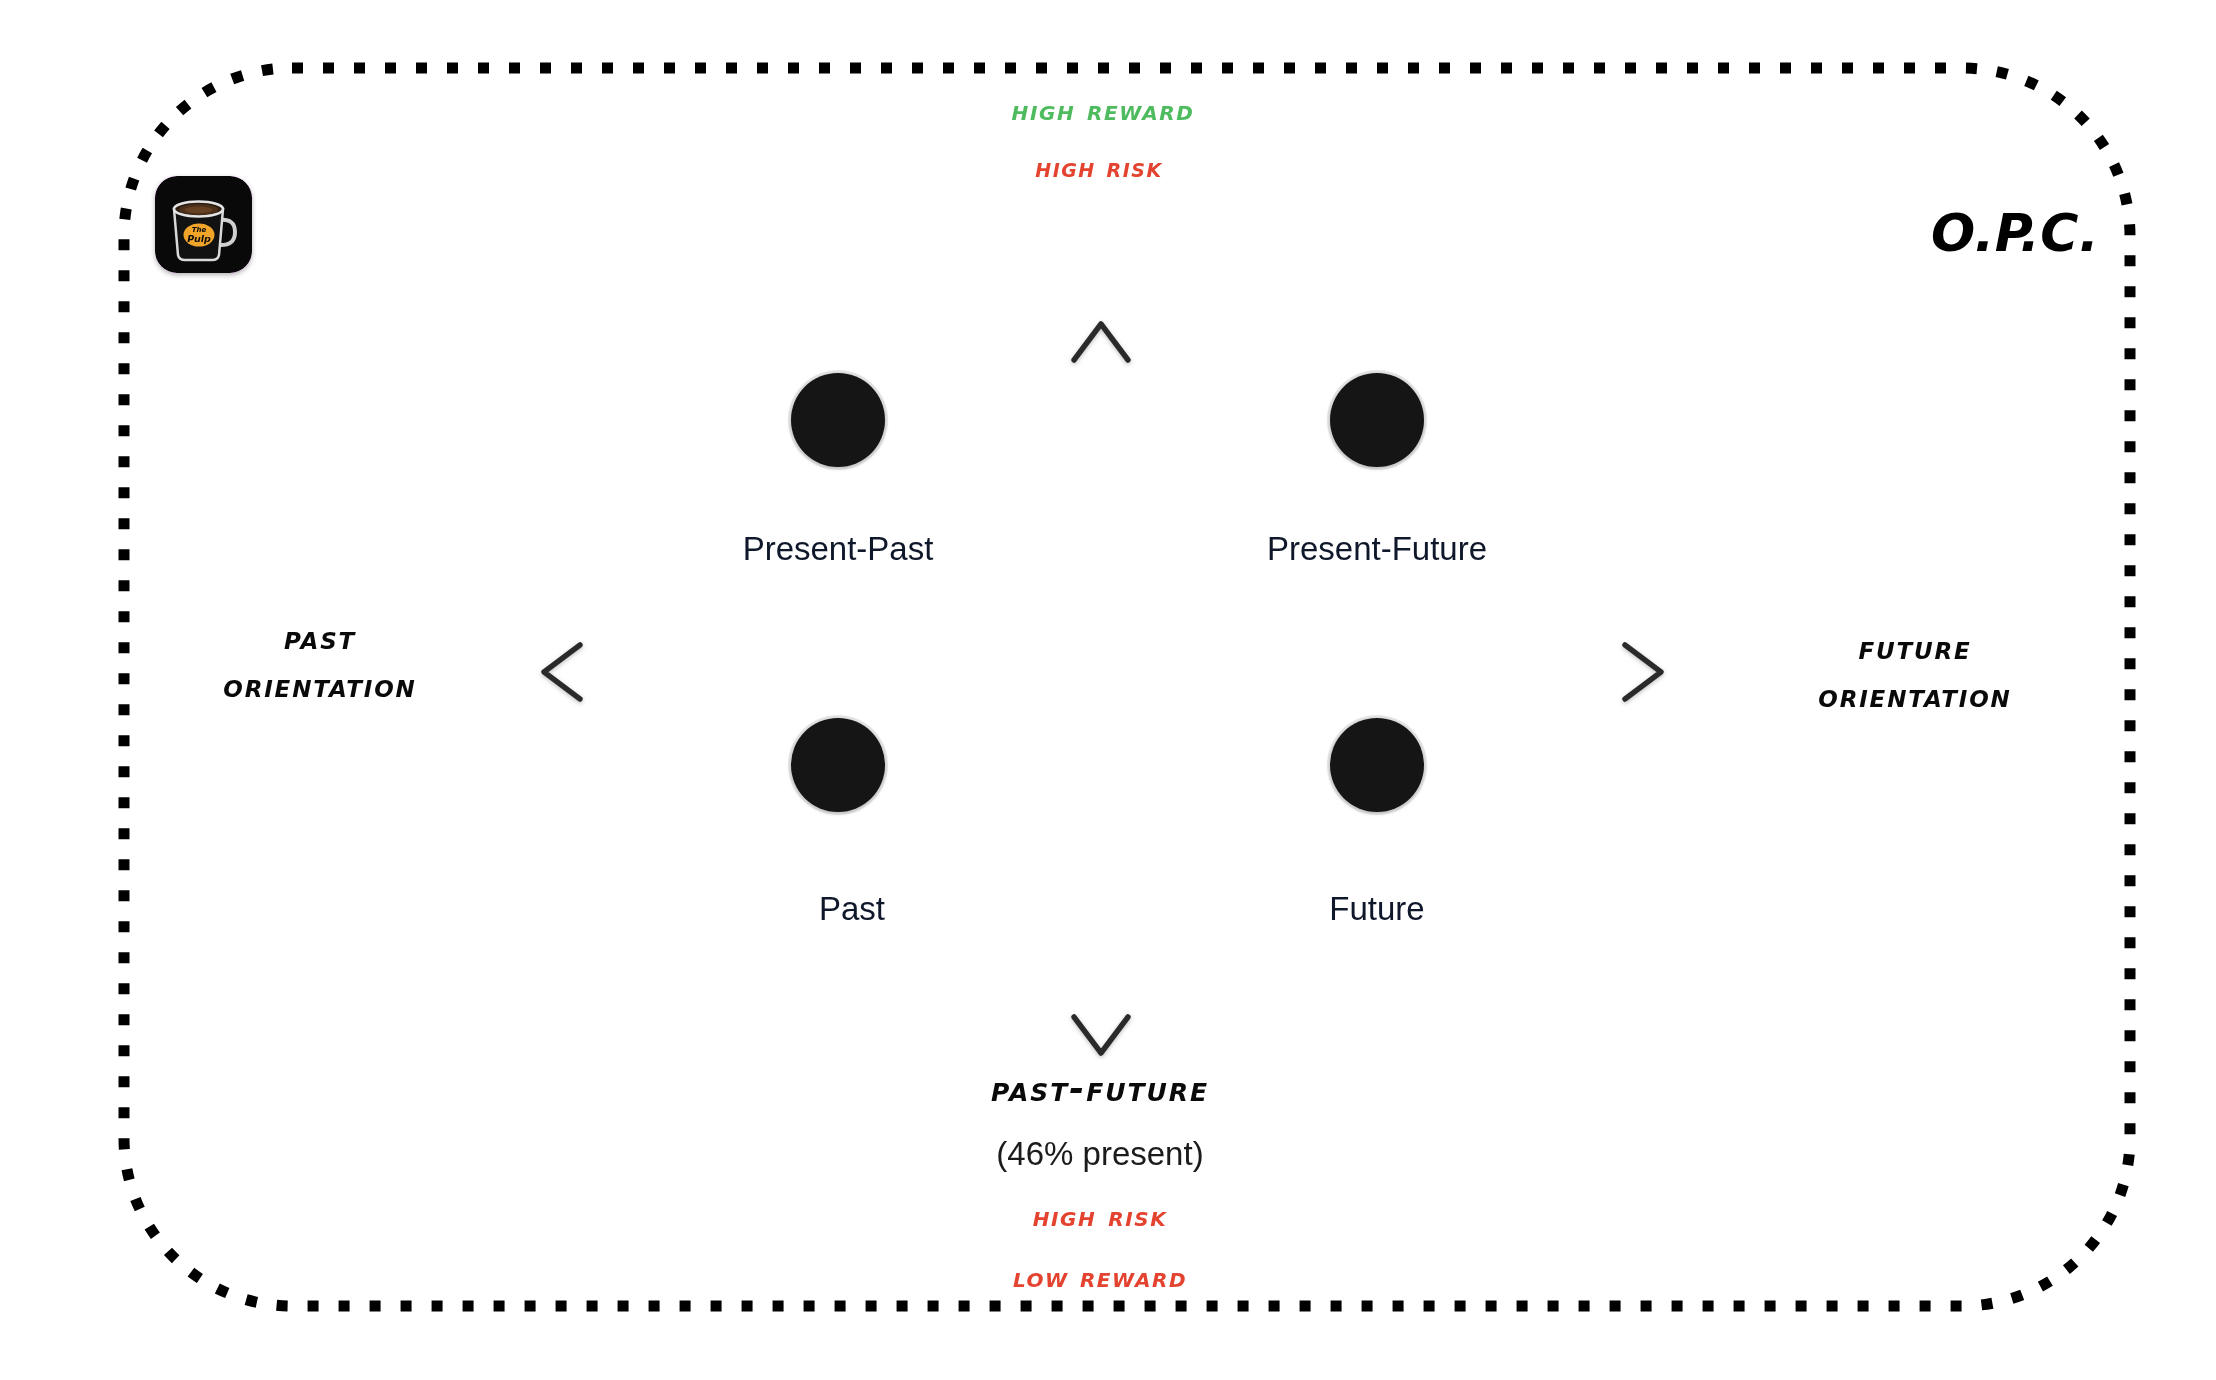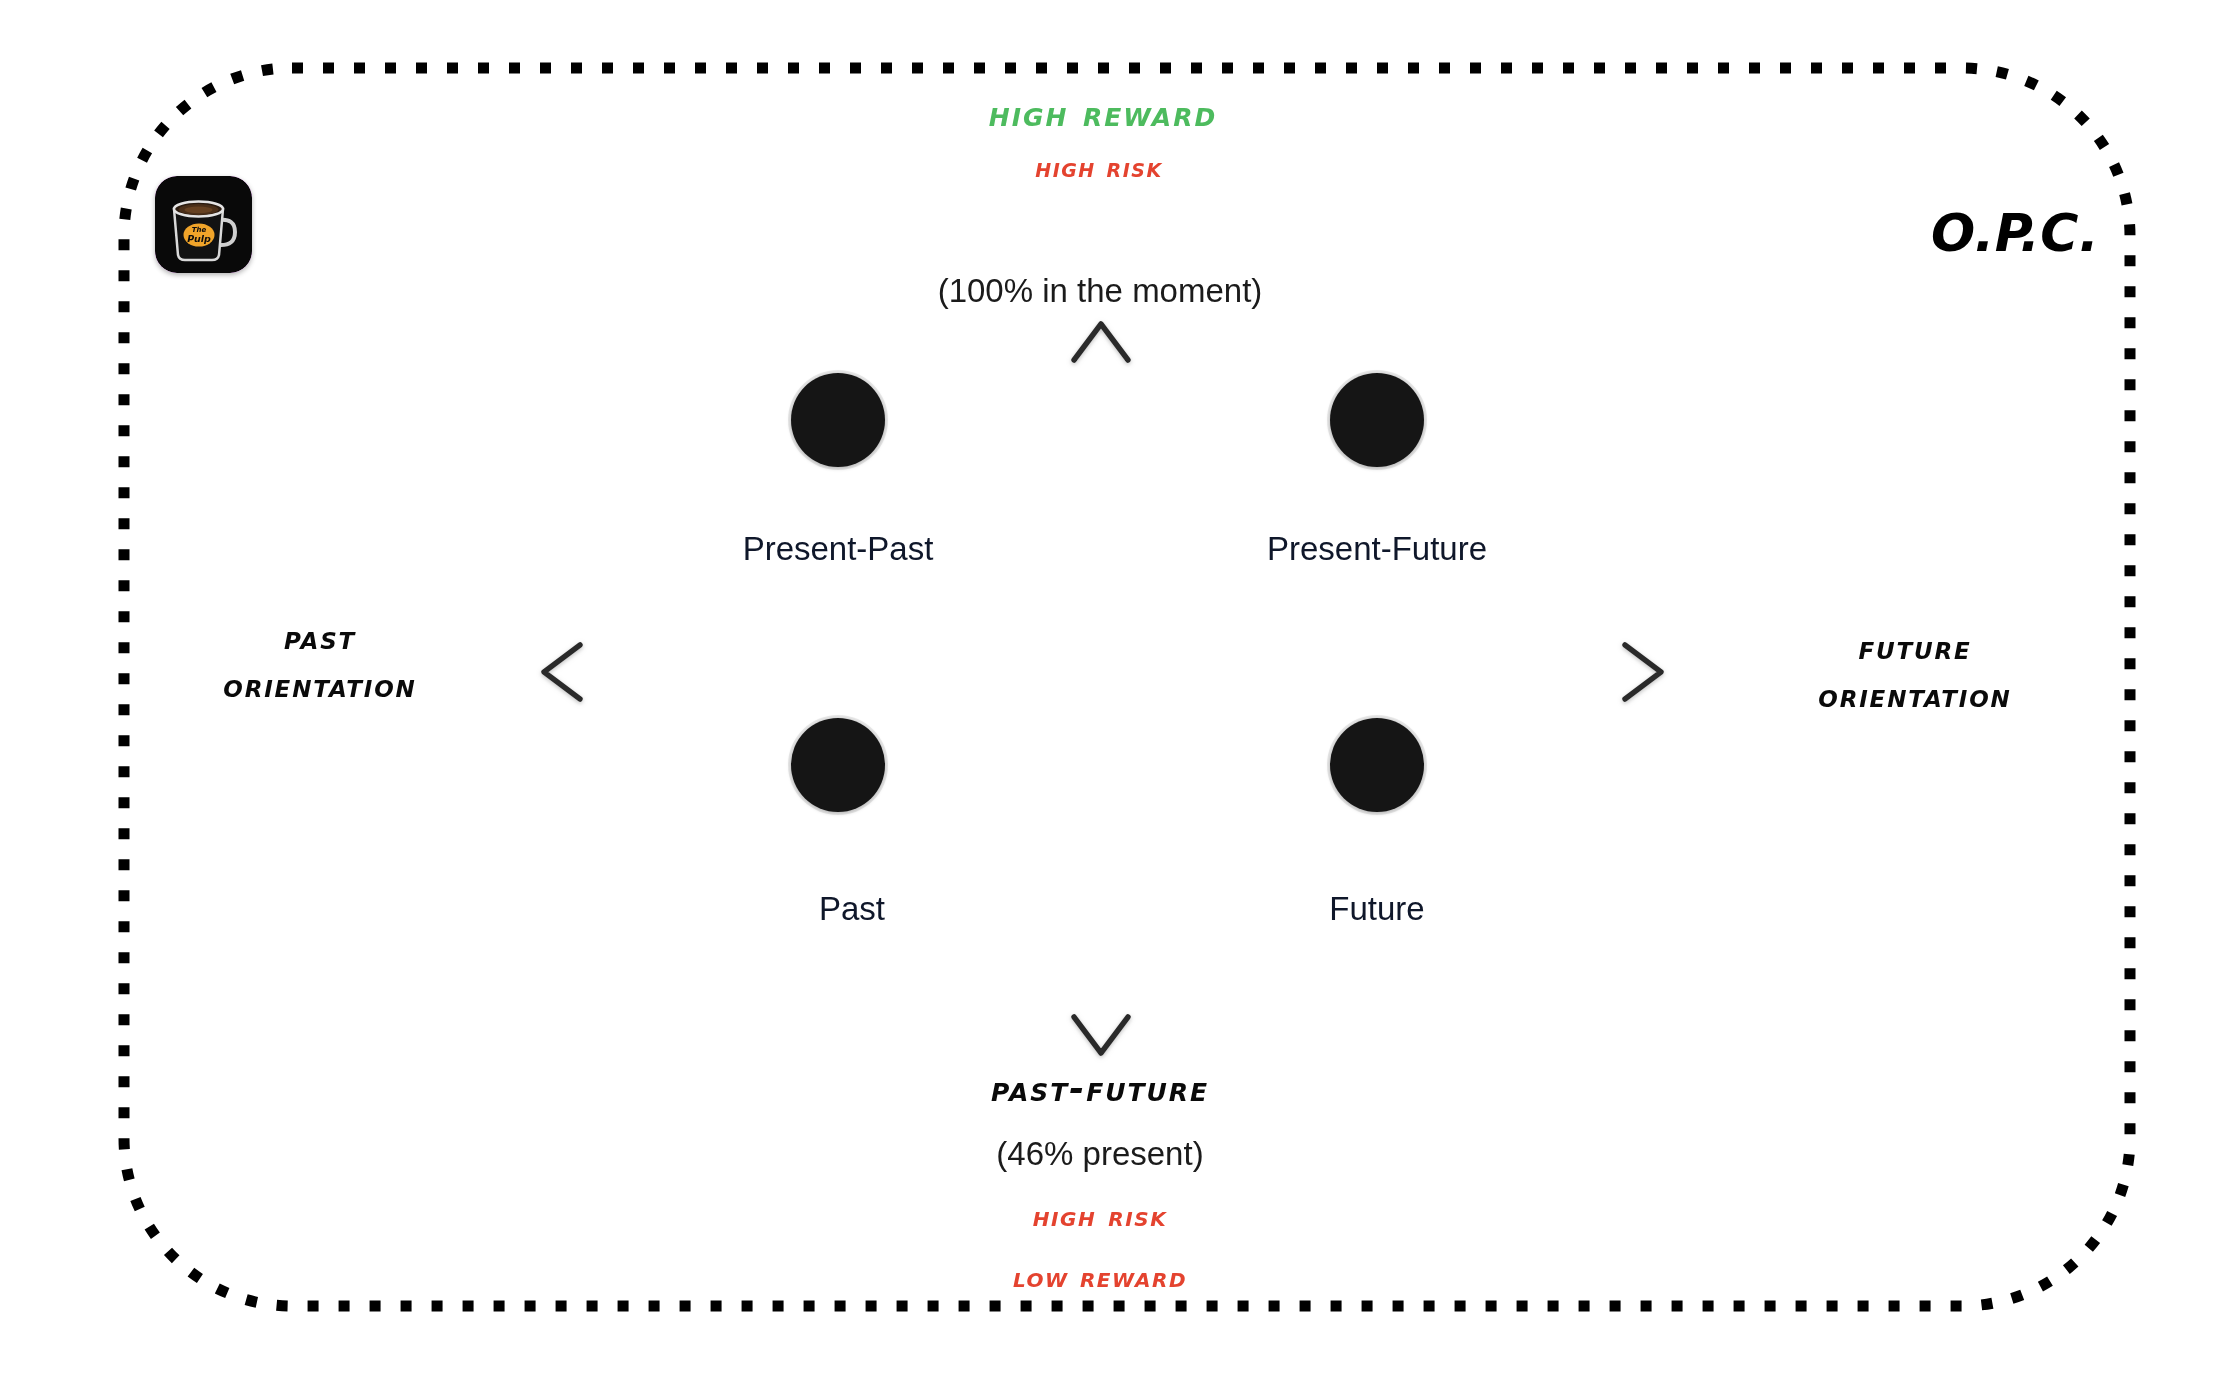--- a/index.html
+++ b/index.html
@@ -61,21 +61,21 @@
     font-weight: 400;
     color: #1b1b1b;
     white-space: nowrap;
   }
 
   .lbl-high-reward-top {
     position: absolute;
     left: 50%;
     top: 93px;
     transform: translateX(-50%) translateX(-5px);
-    font-size: 36px;
+    font-size: 29px;
     color: #4dbb5e;
   }
   .lbl-high-risk-top {
     position: absolute;
     left: 50%;
     top: 152px;
     transform: translateX(-50%) translateX(-9px);
     font-size: 27px;
     color: #e4432f;
   }
@@ -219,21 +219,20 @@
       <ellipse cx="43.5" cy="33.8" rx="14" ry="3.4" fill="#6b4423" opacity="0.85"></ellipse>
 
       <ellipse cx="44" cy="59" rx="15.5" ry="11.5" fill="#f0a42a"></ellipse>
       <text x="44" y="56" text-anchor="middle" font-family="DejaVu Sans, sans-serif" font-size="7" font-style="italic" font-weight="700" fill="#0d0d0d">The</text>
       <text x="44" y="66" text-anchor="middle" font-family="DejaVu Sans, sans-serif" font-size="9.5" font-style="italic" font-weight="700" fill="#0d0d0d">Pulp</text>
     </svg>
   </div>
 
   <div class="marker lbl-high-reward-top">High Reward</div>
   <div class="marker lbl-high-risk-top">High risk</div>
-  <div class="plain lbl-present-present-sub">(100% in the moment)</div>
 
   <div class="marker lbl-opc">O.P.C.</div>
 
   <div class="marker lbl-past-orient">
     <span>Past</span>
     <span>orientation</span>
   </div>
 
   <div class="marker lbl-future-orient">
     <span>Future</span>

